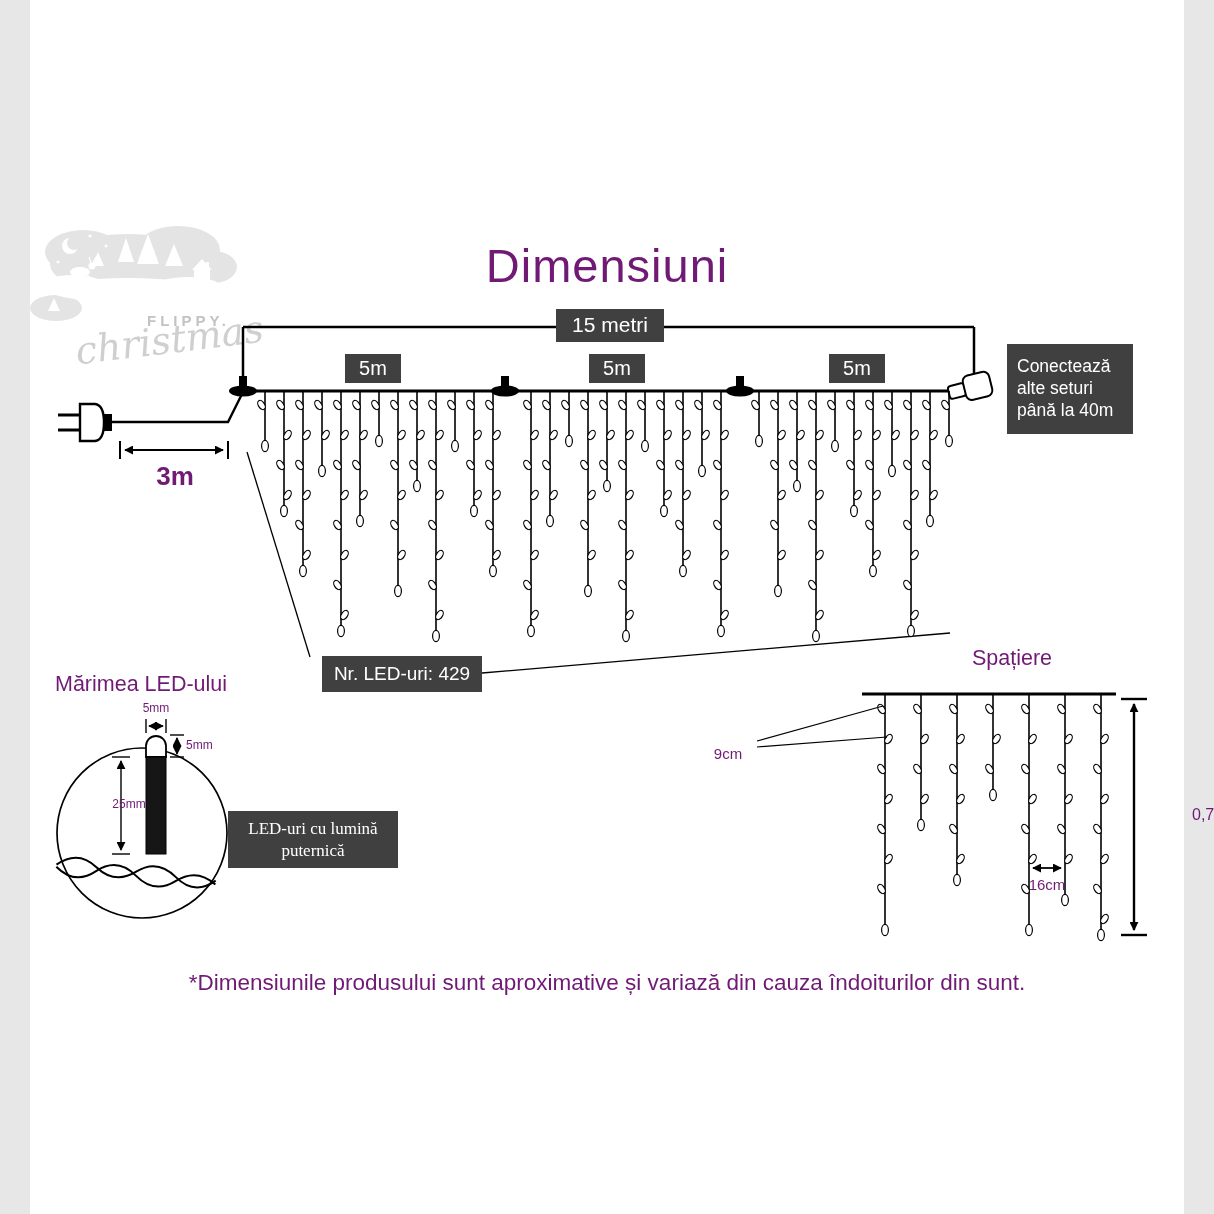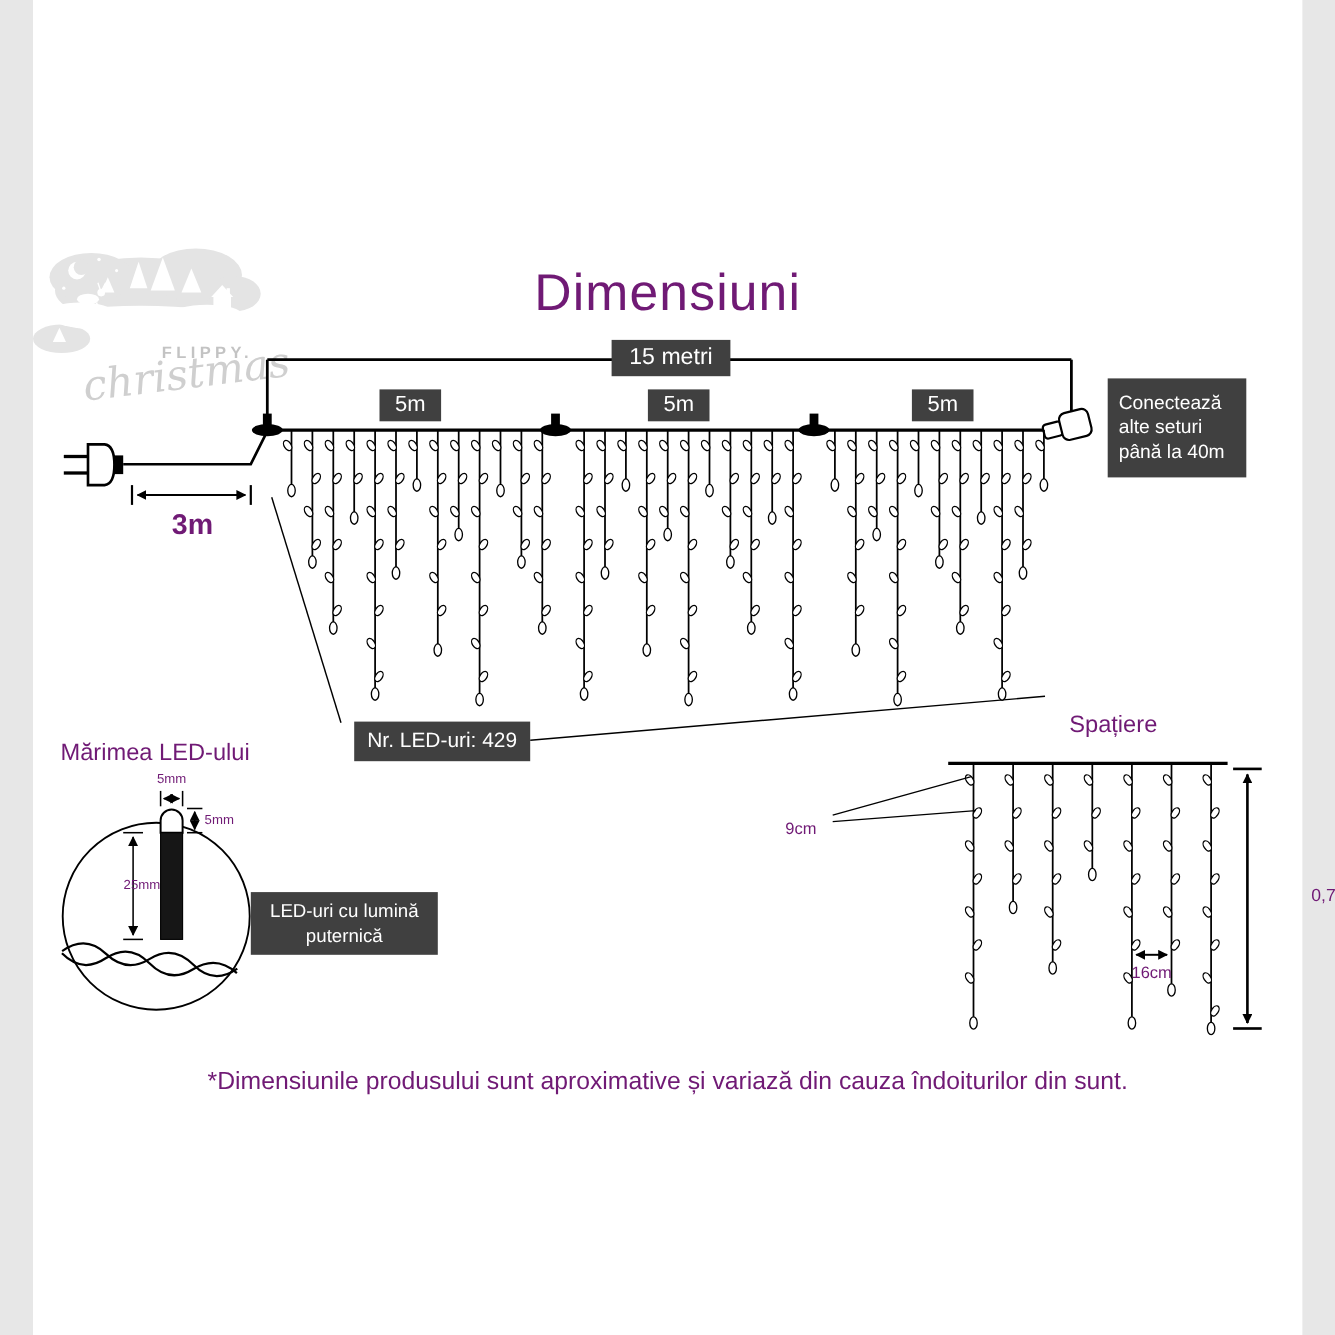--- a/index.html
+++ b/index.html
@@ -434,21 +434,21 @@
       </g>
     </g>
   </svg>
 
   <div class="blackbox" style="left:556px;top:309px;width:108px;height:33px;font-size:21px;">15 metri</div>
   <div class="blackbox" style="left:345px;top:354px;width:56px;height:29px;font-size:20px;">5m</div>
   <div class="blackbox" style="left:589px;top:354px;width:56px;height:29px;font-size:20px;">5m</div>
   <div class="blackbox" style="left:829px;top:354px;width:56px;height:29px;font-size:20px;">5m</div>
   <div class="blackbox" style="left:1007px;top:344px;width:126px;height:90px;font-size:17.5px;justify-content:flex-start;text-align:left;padding:0 0 0 10px;box-sizing:border-box;">Conectează alte seturi până la 40m</div>
   <div class="blackbox" style="left:322px;top:656px;width:160px;height:36px;font-size:19px;">Nr. LED-uri: 429</div>
-  <div class="blackbox" style="left:228px;top:811px;width:170px;height:57px;font-size:17px;padding:0 8px;box-sizing:border-box;">LED-uri cu lumină puternică</div>
+  <div class="blackbox" style="left:228px;top:811px;width:170px;height:57px;font-size:17px;padding:0 8px;box-sizing:border-box;font-family:Liberation Serif, serif;">LED-uri cu lumină puternică</div>
 
   <div class="lbl center" style="left:140px;top:461px;width:70px;font-size:26px;font-weight:bold;">3m</div>
   <div class="lbl" style="left:55px;top:672px;font-size:21.5px;">Mărimea LED-ului</div>
   <div class="lbl" style="left:972px;top:646px;font-size:21.5px;">Spațiere</div>
   <div class="lbl center" style="left:706px;top:733px;width:44px;font-size:15px;margin-top:12px;">9cm</div>
   <div class="lbl center" style="left:1019px;top:876px;width:56px;font-size:15px;">16cm</div>
   <div class="lbl" style="left:1192px;top:806px;font-size:16px;">0,7m</div>
   <div class="lbl center" style="left:138px;top:701px;width:36px;font-size:12px;">5mm</div>
   <div class="lbl" style="left:186px;top:738px;font-size:12px;">5mm</div>
   <div class="lbl center" style="left:72px;top:797px;width:42px;font-size:12px;margin-left:36px;">25mm</div>

